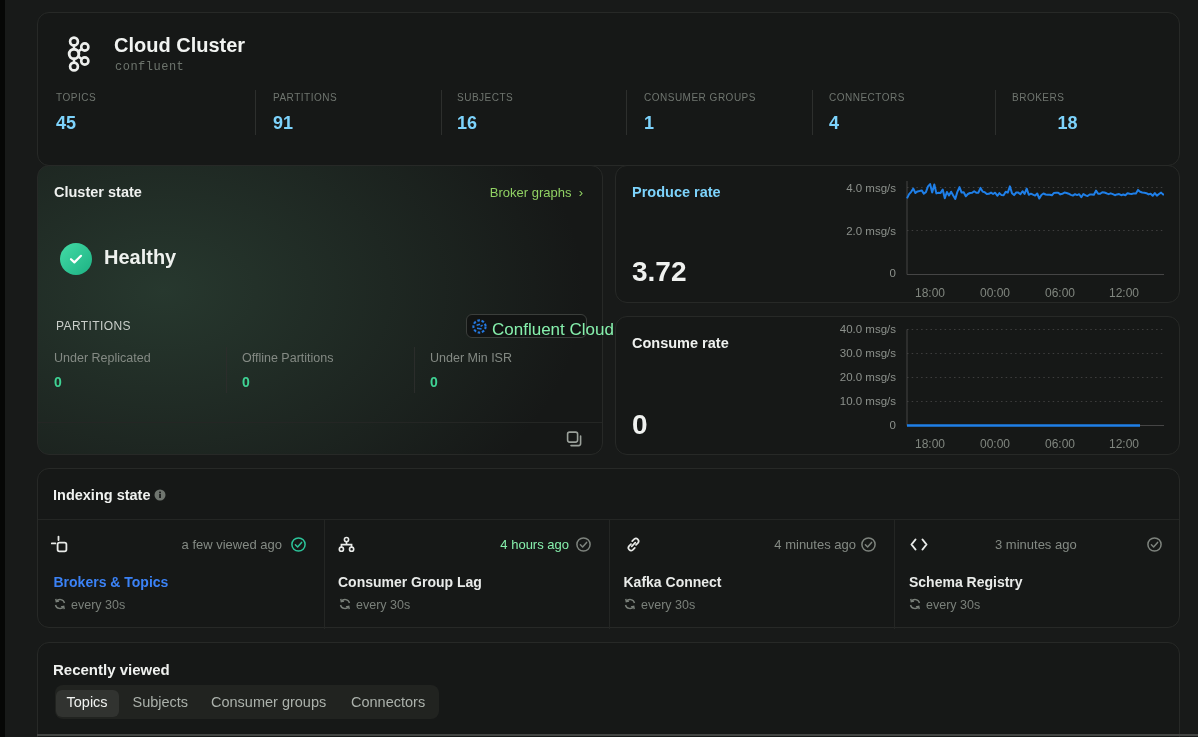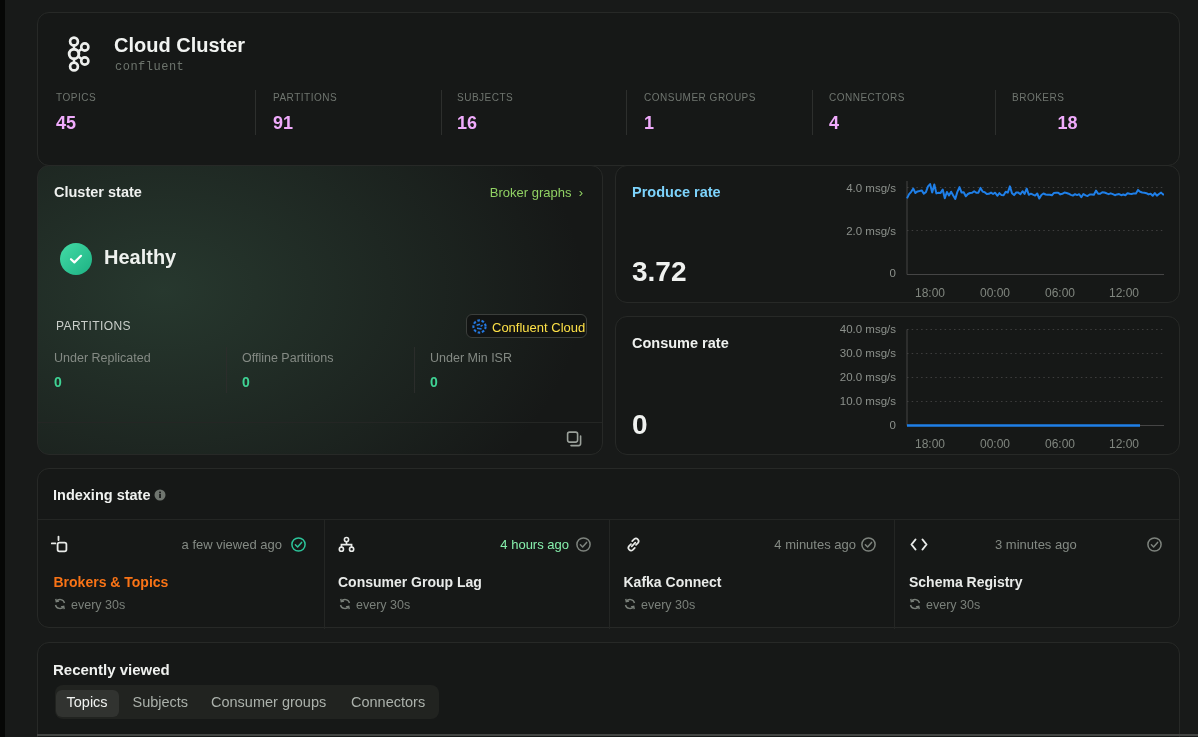--- a/index.html
+++ b/index.html
@@ -3,21 +3,21 @@
 <meta charset="utf-8">
 <style>
   * { margin:0; padding:0; box-sizing:border-box; }
   html,body { width:1198px; height:737px; overflow:hidden; }
   body { background:#181a19; font-family:"Liberation Sans", sans-serif; position:relative; }
   .leftstrip { position:absolute; left:0; top:0; width:5px; height:737px; background:#060706; }
   .card { position:absolute; background:#161817; border:1px solid #272927; border-radius:12px; }
   .mono { font-family:"Liberation Mono", monospace; }
   .abs { position:absolute; }
   .statlabel { font-size:10px; letter-spacing:0.5px; color:#6f756f; font-weight:400; }
-  .statval { font-size:18px; font-weight:700; color:#f0abfc; }
+  .statval { font-size:18px; font-weight:700; color:#7dd3fc; }
   .vdiv { position:absolute; width:1px; background:#2d2f2d; }
 </style>
 </head>
 <body>
 <div class="leftstrip"></div>
 
 <div class="card" style="left:37px; top:12px; width:1143px; height:154px;">
 
   <svg class="abs" style="left:27px; top:22px;" width="28" height="38" viewBox="0 0 28 38">
     <g stroke="#eceeec" fill="none">
@@ -64,21 +64,21 @@
   </svg>
   <div class="abs" style="left:66px; top:80px; font-size:20px; font-weight:700; color:#eef1ee;">Healthy</div>
 
   <div class="abs" style="left:18px; top:153px; font-size:12px; letter-spacing:0.4px; color:#c9cec9;">PARTITIONS</div>
 
   <div class="abs" style="left:428px; top:148px; width:121px; height:24px; border:1px solid #3b3e3b; border-radius:6px; background:#121413; white-space:nowrap;">
     <svg class="abs" style="left:5px; top:4px;" width="15" height="15" viewBox="0 0 15 15">
       <circle cx="7.5" cy="7.5" r="6.1" stroke="#2478e0" stroke-width="2.1" fill="none" stroke-dasharray="2.6 1.7"></circle>
       <path d="M4.6 6.3 L8 5.2 M5 9.3 L9.6 9.9 M8.6 7.4 L10.6 6.2" stroke="#2478e0" stroke-width="1.5"></path>
     </svg>
-    <div class="abs" style="left:25px; top:4.5px; font-size:13px; color:#fde047; white-space:nowrap;">Confluent Cloud</div>
+    <div class="abs" style="left:25px; top:4.5px; font-size:17px; color:#86efac; white-space:nowrap;">Confluent Cloud</div>
   </div>
 
   <div class="vdiv" style="left:188px; top:181px; height:46px; background:#2b2d2b;"></div>
   <div class="vdiv" style="left:376px; top:181px; height:46px; background:#2b2d2b;"></div>
   <div class="abs" style="left:16px; top:185px; font-size:12.5px; color:#848a84;">Under Replicated</div>
   <div class="abs" style="left:16px; top:208px; font-size:14px; font-weight:700; color:#3fd394;">0</div>
   <div class="abs" style="left:204px; top:185px; font-size:12.5px; color:#848a84;">Offline Partitions</div>
   <div class="abs" style="left:204px; top:208px; font-size:14px; font-weight:700; color:#3fd394;">0</div>
   <div class="abs" style="left:392px; top:185px; font-size:12.5px; color:#848a84;">Under Min ISR</div>
   <div class="abs" style="left:392px; top:208px; font-size:14px; font-weight:700; color:#3fd394;">0</div>
@@ -156,21 +156,21 @@
 <svg class="abs" style="left:50px; top:535px;" width="18" height="18" viewBox="0 0 18 18">
   <rect x="7.6" y="7.6" width="8.8" height="8.8" rx="1.8" stroke="#e8eae8" stroke-width="1.8" fill="none"></rect>
   <path d="M8.5 1.6 V5.1 M1.8 8.4 H5.4" stroke="#e8eae8" stroke-width="1.8" fill="none" stroke-linecap="round"></path>
 </svg>
 <div class="abs" style="left:0; top:538px; width:286px; text-align:right; font-size:13.5px; color:#848a84;"><span style="position:relative; left:286px;"></span></div>
 <div class="abs" style="left:150px; top:537px; width:132px; text-align:right; font-size:13px; color:#848a84;">a few viewed ago</div>
 <svg class="abs" style="left:291px; top:537px;" width="15" height="15" viewBox="0 0 15 15">
   <circle cx="7.5" cy="7.5" r="6.6" stroke="#2cc49a" stroke-width="1.5" fill="none"></circle>
   <path d="M4.4 7.8 L6.6 10 L10.6 5.4" stroke="#2cc49a" stroke-width="1.5" fill="none" stroke-linecap="round" stroke-linejoin="round"></path>
 </svg>
-<div class="abs" style="left:53.5px; top:574px; font-size:14px; font-weight:700; color:#f97316;">Brokers &amp; Topics</div>
+<div class="abs" style="left:53.5px; top:574px; font-size:14px; font-weight:700; color:#3b82f6;">Brokers &amp; Topics</div>
 <svg class="abs" style="left:54px; top:598px;" width="12" height="12" viewBox="0 0 12 12">
   <path d="M10.5 5 A4.6 4.6 0 0 0 2.3 3.4 M1.5 7 A4.6 4.6 0 0 0 9.7 8.6" stroke="#7a807a" stroke-width="1.4" fill="none"></path>
   <path d="M1.8 0.8 L2.3 3.6 L5 3.1 M10.2 11.2 L9.7 8.4 L7 8.9" stroke="#7a807a" stroke-width="1.4" fill="none"></path>
 </svg>
 <div class="abs" style="left:71px; top:598px; font-size:12.5px; color:#7a807a;">every 30s</div>
 
 <svg class="abs" style="left:338px; top:536px;" width="17" height="17" viewBox="0 0 17 17">
   <circle cx="8.5" cy="3.6" r="2.1" stroke="#e8eae8" stroke-width="1.6" fill="none"></circle>
   <circle cx="3.4" cy="13.2" r="2.1" stroke="#e8eae8" stroke-width="1.6" fill="none"></circle>
   <circle cx="13.6" cy="13.2" r="2.1" stroke="#e8eae8" stroke-width="1.6" fill="none"></circle>

